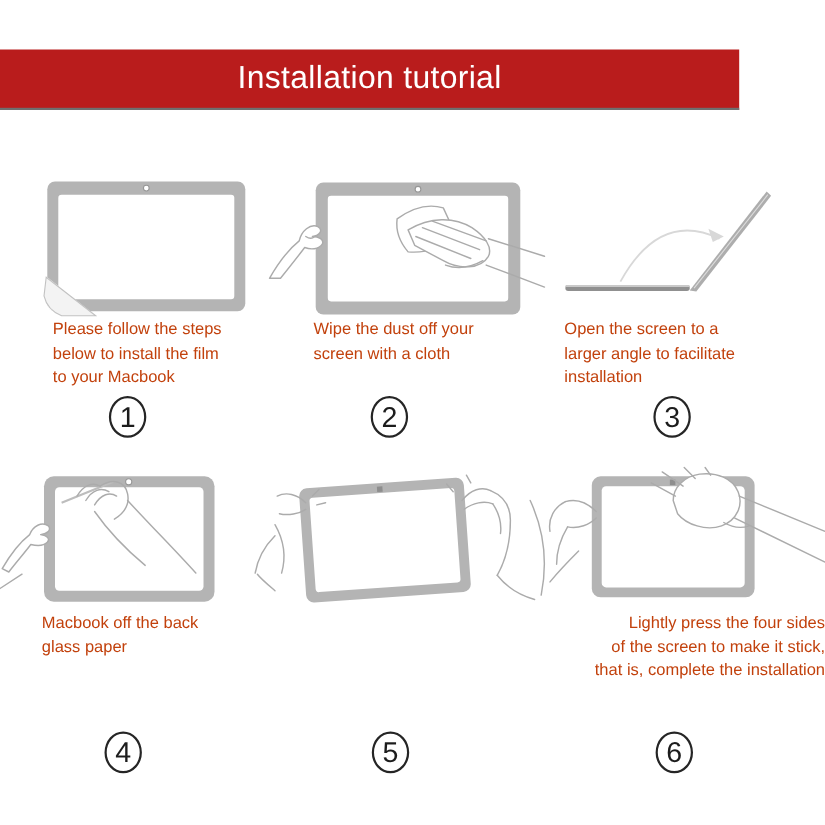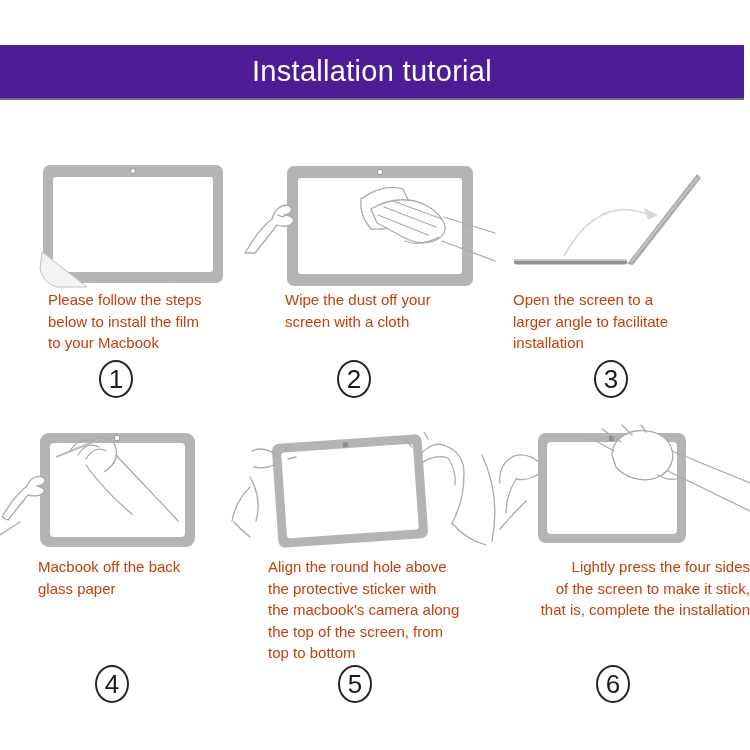--- a/index.html
+++ b/index.html
@@ -6,22 +6,22 @@
   body {
     width: 750px; height: 750px;
     position: relative;
     background: #ffffff;
     overflow: hidden;
     font-family: "Liberation Sans", sans-serif;
   }
   .banner {
     position: absolute;
     left: 0; top: 45px;
-    width: 744px; height: 53px;
-    background: #4c1d95;
+    width: 672px; height: 53px;
+    background: #b91c1c;
     border-bottom: 2px solid #6f6f6f;
     display: flex; align-items: center; justify-content: center;
   }
   .banner-title {
     color: #ffffff;
     font-size: 29px;
     font-weight: 400;
     letter-spacing: 0.3px;
   }
   .step { position: absolute; }
@@ -173,25 +173,20 @@
       <path d="M170 30 C178 20 188 17 196 21"></path>
       <path d="M172 38 C180 32 190 30 198 33"></path>
       <path d="M162 22 L156 15"></path>
       <path d="M178 14 L174 7"></path>
       <path d="M196 21 C208 26 214 36 214 48 C214 66 210 84 202 98"></path>
       <path d="M198 33 C204 42 206 52 205 60"></path>
       <path d="M232 30 C244 56 248 86 242 116"></path>
       <path d="M202 98 C210 108 222 116 236 120"></path>
     </g>
   </svg>
-  <div class="caption">Align the round hole above
-the protective sticker with
-the macbook's camera along
-the top of the screen, from
-top to bottom</div>
   <div class="num-circle">
     <span>5</span>
   </div>
 </div>
 
 <div class="step" id="s6">
   <svg class="illu" width="250" height="130" viewBox="0 0 250 130">
     <rect x="38" y="8" width="148" height="110" rx="8" fill="#b4b4b4"></rect>
     <rect x="47" y="17" width="130" height="92" rx="4" fill="#ffffff"></rect>
     <rect x="109" y="11" width="5" height="5" fill="#8e8e8e"></rect>

